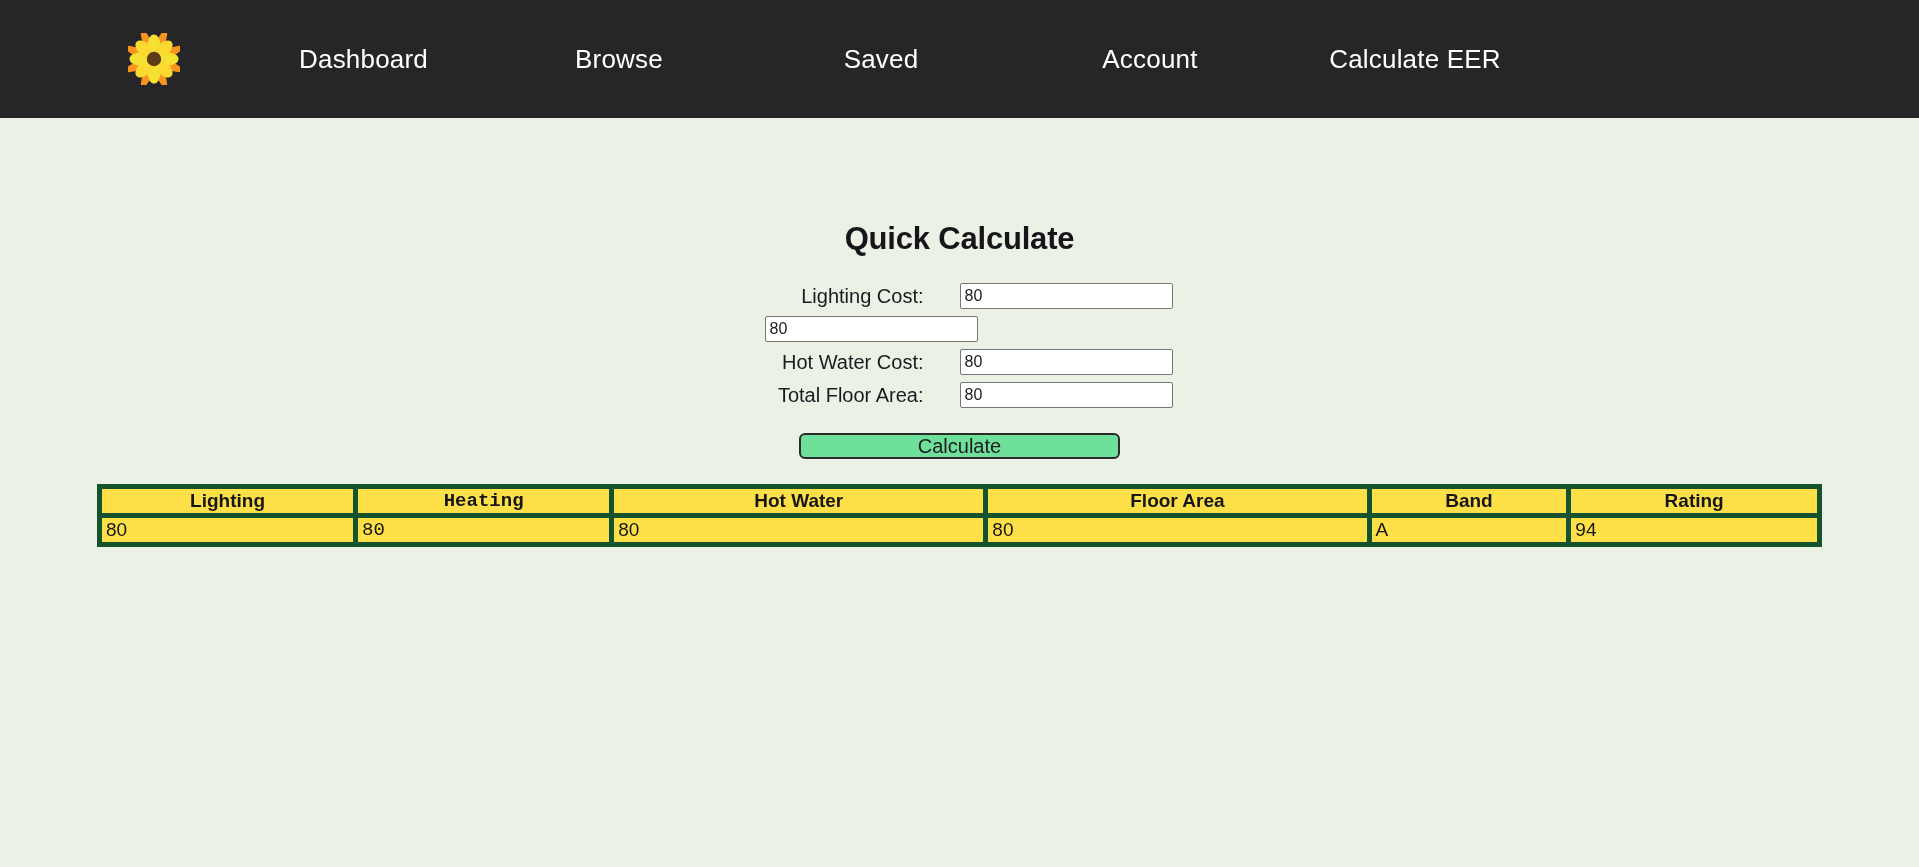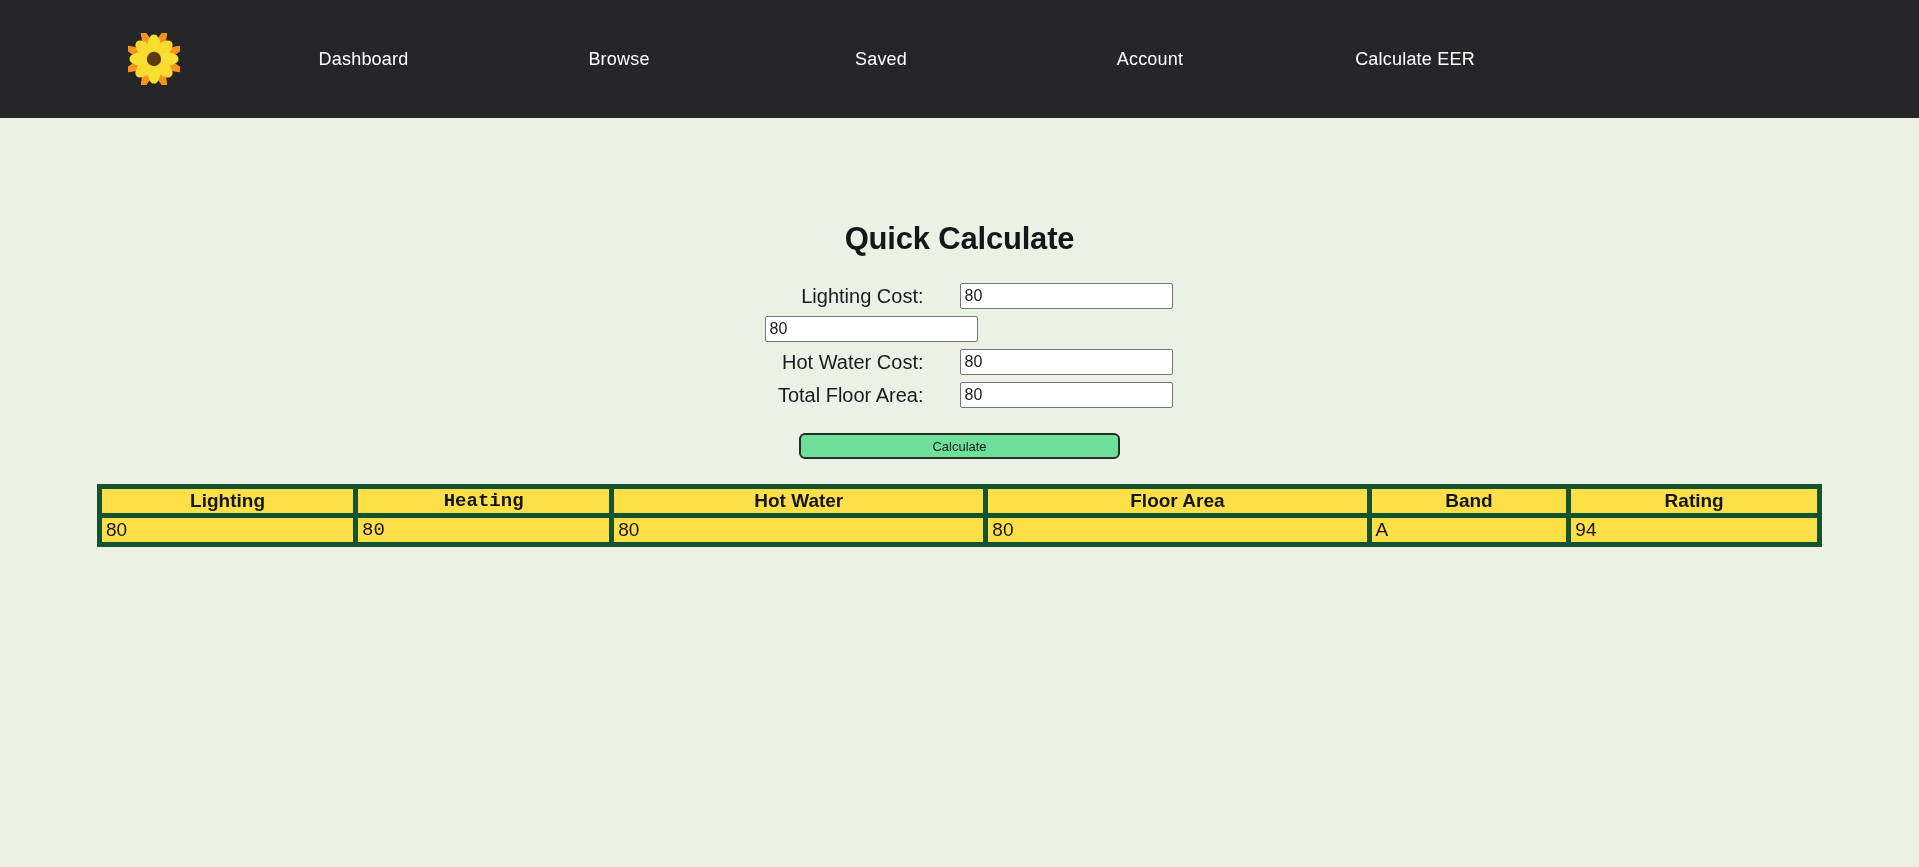--- a/index.html
+++ b/index.html
@@ -39,21 +39,21 @@
   .nav-links {
     display: flex;
     align-items: center;
     flex: 1 1 auto;
     padding-left: 52px;
     list-style: none;
     margin: 0;
   }
   .nav-item {
     color: #ffffff;
-    font-size: 18px;
+    font-size: 26px;
     font-weight: 400;
     letter-spacing: 0.2px;
     white-space: nowrap;
     cursor: pointer;
     text-align: center;
   }
   .nav-item.n0 { width: 255px; }
   .nav-item.n1 { width: 256px; }
   .nav-item.n2 { width: 268px; }
   .nav-item.n3 { width: 270px; }
@@ -115,21 +115,21 @@
     justify-content: center;
     margin-top: 25px;
   }
   .calc-button {
     width: 321px;
     height: 26px;
     background: #6ee09a;
     border: 2px solid #2b2b2b;
     border-radius: 6px;
     font-family: "Liberation Sans", sans-serif;
-    font-size: 13px;
+    font-size: 20px;
     color: #1b1b1f;
     cursor: pointer;
     line-height: 1;
     padding: 0;
   }
 
   
   .table-wrap {
     margin: 25px 97px 0 97px;
   }

